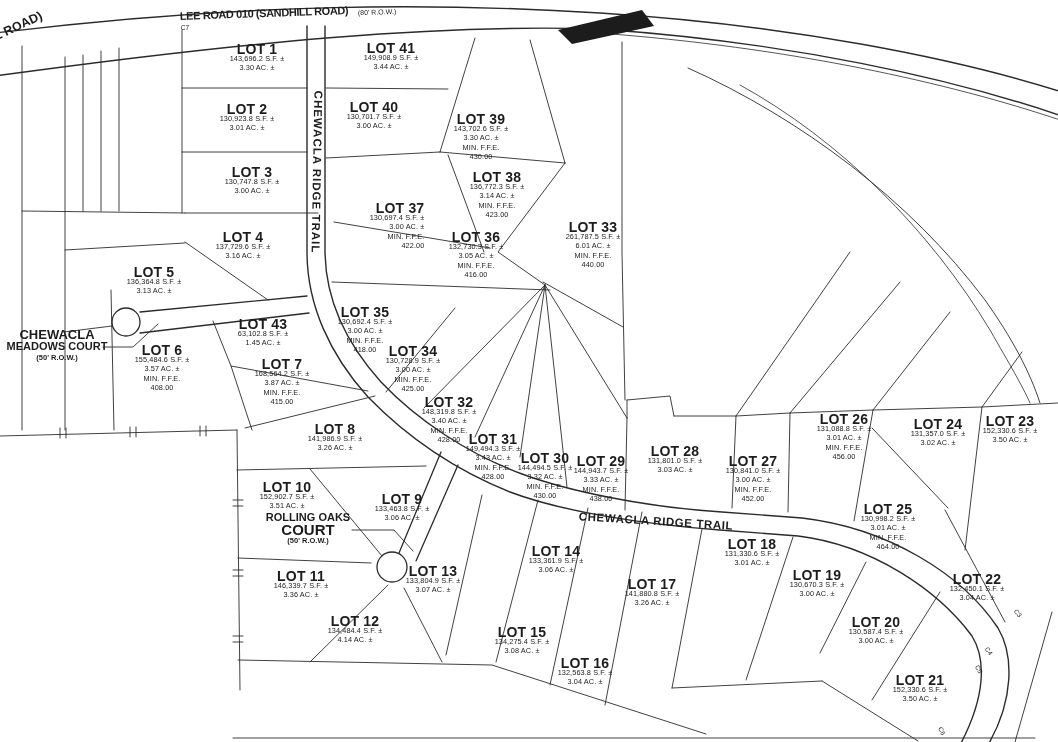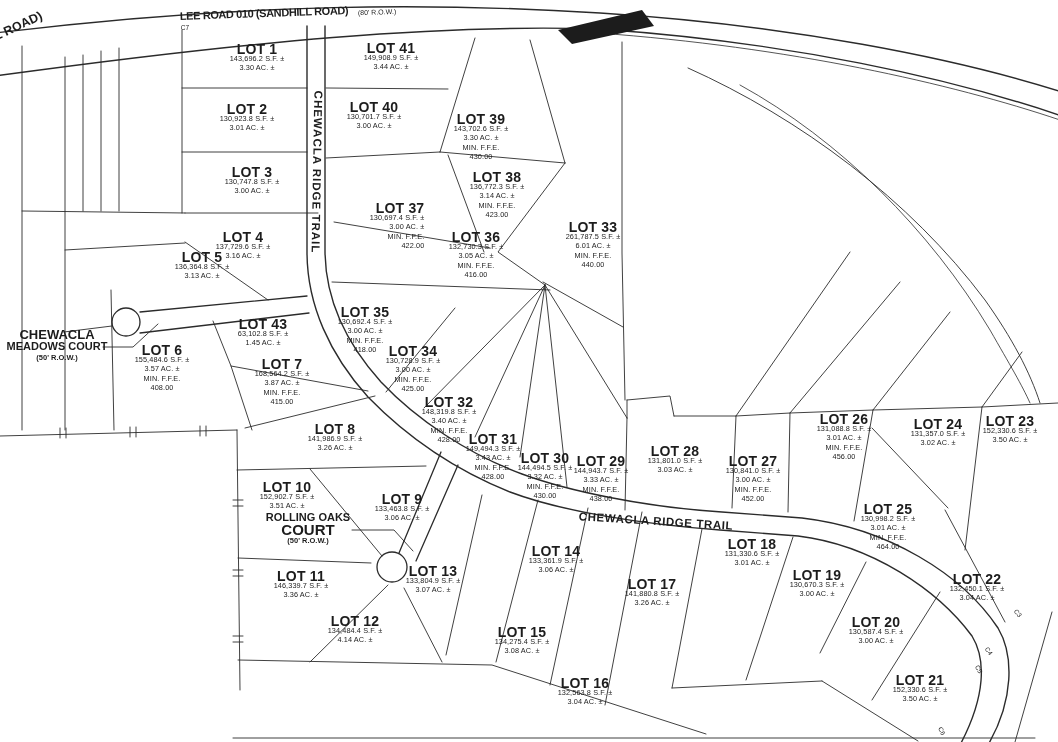--- a/index.html
+++ b/index.html
@@ -209,21 +209,21 @@
         <div class="lv">137,729.6 S.F. ±</div>
         <div class="lv">3.16 AC. ±</div>
       </div>
       <div class="lot" style="left: 476px; top: 238px;">
         <div class="ln">LOT 36</div>
         <div class="lv">132,730.3 S.F. ±</div>
         <div class="lv">3.05 AC. ±</div>
         <div class="lv">MIN. F.F.E.</div>
         <div class="lv">416.00</div>
       </div>
-      <div class="lot" style="left: 154px; top: 258px; margin-left: 48px;">
+      <div class="lot" style="left: 154px; top: 273px;">
         <div class="ln">LOT 5</div>
         <div class="lv">136,364.8 S.F. ±</div>
         <div class="lv">3.13 AC. ±</div>
       </div>
       <div class="lot" style="left: 365px; top: 313px;">
         <div class="ln">LOT 35</div>
         <div class="lv">130,692.4 S.F. ±</div>
         <div class="lv">3.00 AC. ±</div>
         <div class="lv">MIN. F.F.E.</div>
         <div class="lv">418.00</div>
@@ -376,21 +376,21 @@
       <div class="lot" style="left: 876px; top: 623px;">
         <div class="ln">LOT 20</div>
         <div class="lv">130,587.4 S.F. ±</div>
         <div class="lv">3.00 AC. ±</div>
       </div>
       <div class="lot" style="left: 522px; top: 633px;">
         <div class="ln">LOT 15</div>
         <div class="lv">134,275.4 S.F. ±</div>
         <div class="lv">3.08 AC. ±</div>
       </div>
-      <div class="lot" style="left: 585px; top: 664px; margin-top: 20px;">
+      <div class="lot" style="left: 585px; top: 664px;">
         <div class="ln">LOT 16</div>
         <div class="lv">132,563.8 S.F. ±</div>
         <div class="lv">3.04 AC. ±</div>
       </div>
       <div class="lot" style="left: 920px; top: 681px;">
         <div class="ln">LOT 21</div>
         <div class="lv">152,330.6 S.F. ±</div>
         <div class="lv">3.50 AC. ±</div>
       </div>
       <div class="rl" style="left: 264px; top: 13px; font-size: 11px; font-weight: 700; letter-spacing: -0.4px; transform: translate(-50%, -50%) rotate(-2deg);">LEE ROAD 010 (SANDHILL ROAD)</div>

